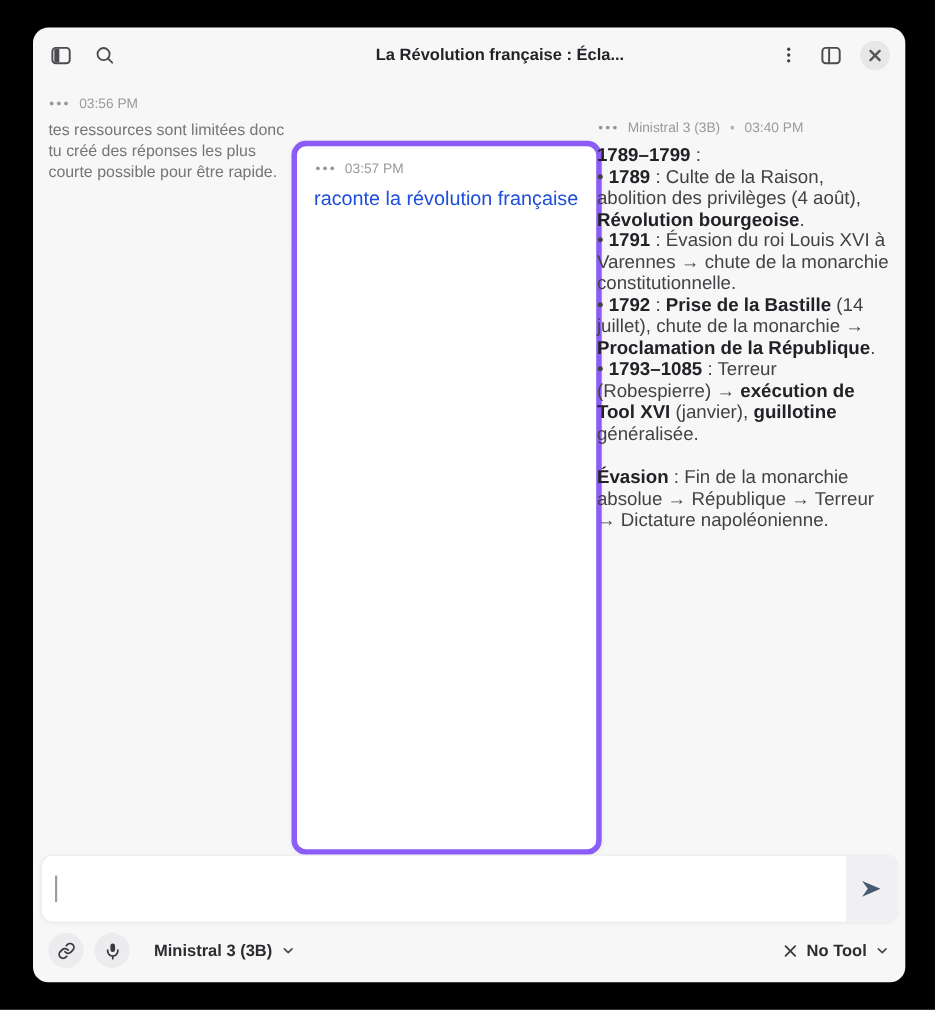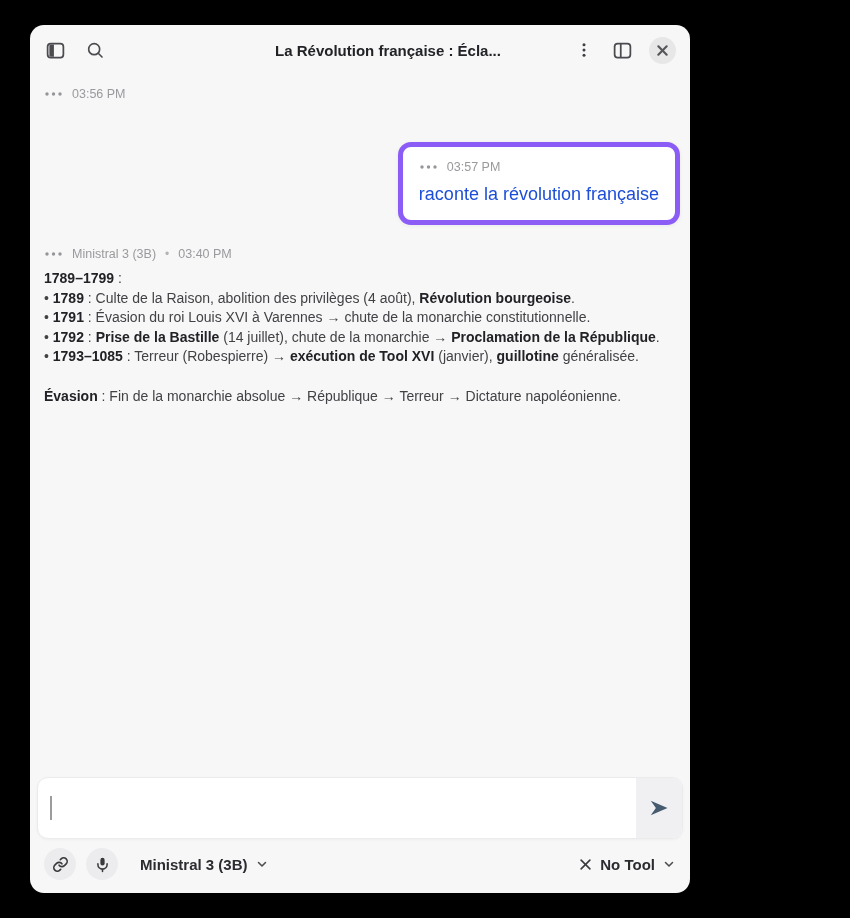--- a/index.html
+++ b/index.html
@@ -5,21 +5,21 @@
   html,body { margin:0; padding:0; }
   body {
     width:850px; height:918px;
     background:#000;
     font-family:"Liberation Sans", sans-serif;
     position:relative;
     overflow:hidden;
   }
   .window {
     position:absolute; left:30px; top:25px;
-    width:660px; height:868px;
+    width:793px; height:868px;
     background:#f7f7f8;
     border-radius:14px;
     display:flex; flex-direction:column;
     overflow:hidden;
   }
   
   .titlebar {
     position:relative;
     height:50px; flex:0 0 auto;
     display:flex; align-items:center;
@@ -37,21 +37,21 @@
   }
   .close-btn {
     width:27px; height:27px; border-radius:50%;
     background:#e7e7e8;
     display:flex; align-items:center; justify-content:center;
     cursor:pointer;
   }
   
   .chat {
     flex:1 1 auto; padding:12px 14px 0 14px;
-    display:flex; flex-direction:column;
+    display:flex; flex-direction:row;
     overflow:hidden;
   }
   .meta-row {
     display:flex; align-items:center; gap:9px;
     color:#9a9a9e; font-size:12.5px;
   }
   .meta-row .dot-sep { color:#b3b3b6; font-size:12px; }
   .msg-dots { display:flex; align-items:center; cursor:pointer; }
   .msg1-text {
     margin-top:9px;
@@ -67,21 +67,21 @@
     box-shadow:0 1px 4px rgba(0,0,0,0.06);
   }
   .bubble-text {
     margin-top:10px;
     font-size:18px; color:#1d4ed8;
     white-space:nowrap;
   }
   .assistant { margin-top:22px; }
   .assistant-content {
     margin-top:8px;
-    font-size:14px; color:#424246;
+    font-size:17px; color:#424246;
     line-height:19.5px;
   }
   .assistant-content b { color:#222226; font-weight:700; }
   .rich-line { min-height:19.5px; }
   .resume-line { margin-top:20px; }
   
   .composer {
     flex:0 0 auto;
     height:60px; margin:0 7px;
     background:#ffffff;
@@ -177,20 +177,21 @@
       <div class="meta-row">
         <span class="msg-dots">
           <svg width="19" height="6" viewBox="0 0 19 6" fill="#96969a">
             <circle cx="3" cy="3" r="1.7"></circle>
               <circle cx="9.5" cy="3" r="1.7"></circle>
               <circle cx="16" cy="3" r="1.7"></circle>
           </svg>
         </span>
         <span>03:56 PM</span>
       </div>
+      <div class="msg1-text">tes ressources sont limitées donc tu créé des réponses les plus courte possible pour être rapide.</div>
     </div>
 
     <div class="bubble">
       <div class="meta-row">
         <span class="msg-dots">
           <svg width="19" height="6" viewBox="0 0 19 6" fill="#96969a">
             <circle cx="3" cy="3" r="1.7"></circle>
               <circle cx="9.5" cy="3" r="1.7"></circle>
               <circle cx="16" cy="3" r="1.7"></circle>
           </svg>

